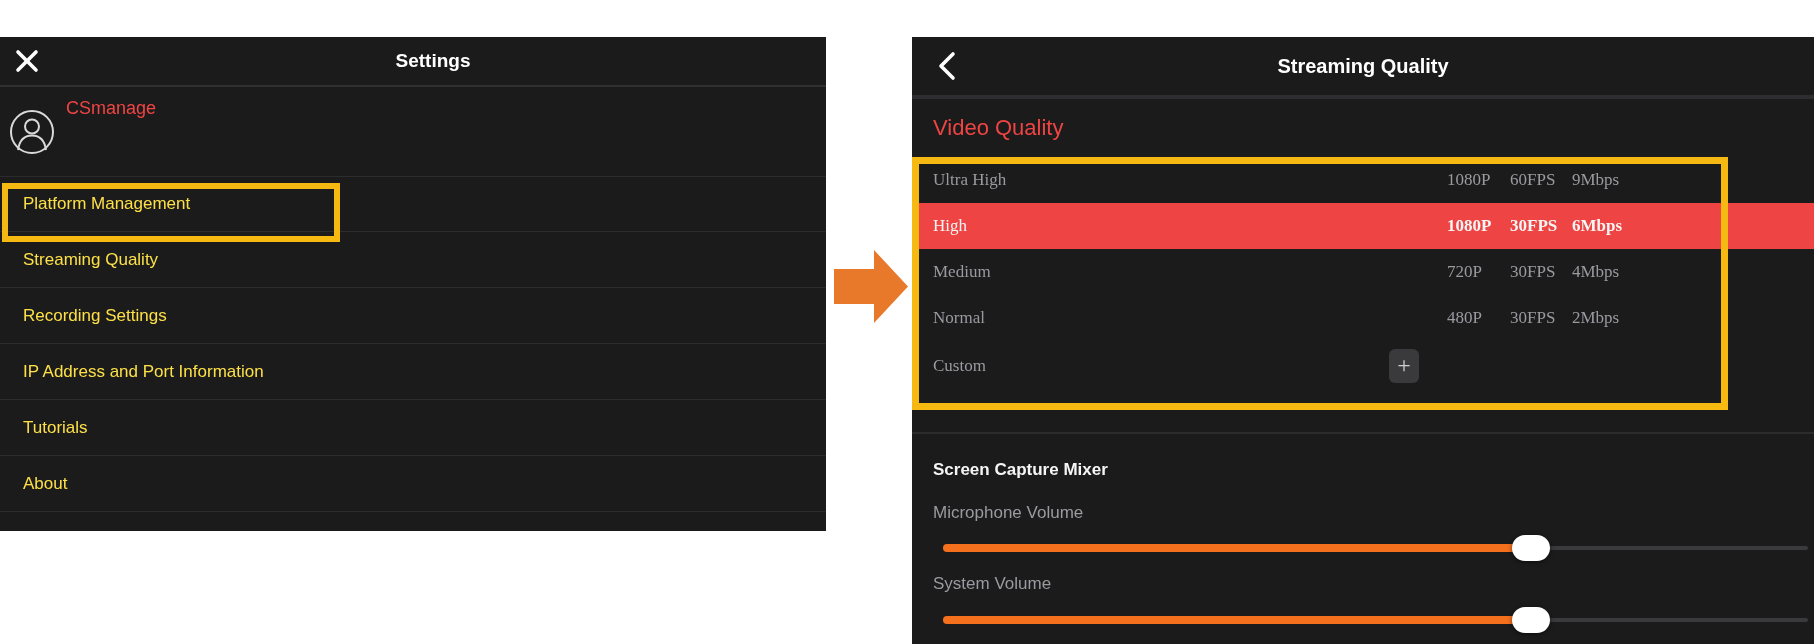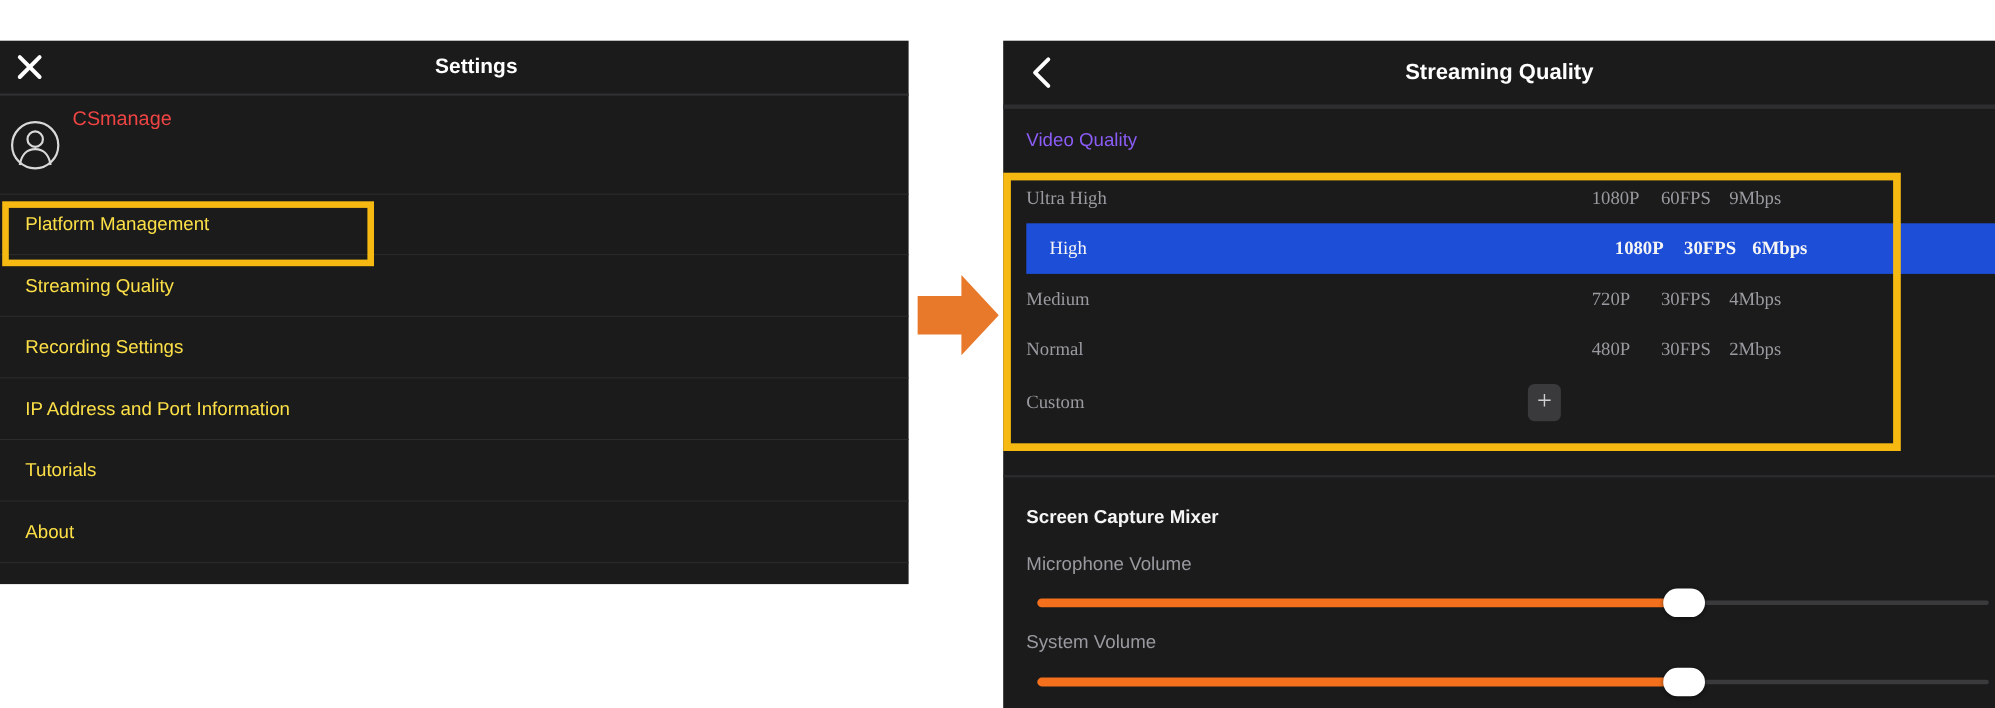--- a/index.html
+++ b/index.html
@@ -23,27 +23,27 @@
          border-bottom:1px solid #2c2c2e;cursor:pointer;}
   .hl-left{position:absolute;left:2px;top:146px;width:338px;height:59px;
            border:6px solid #f6b912;box-sizing:border-box;pointer-events:none;}
   
   .arrow{position:absolute;left:834px;top:250px;width:74px;height:73px;}
   
   .right-panel{position:absolute;left:912px;top:37px;width:902px;height:607px;background:#1b1b1b;}
   .rheader{position:absolute;top:0;left:0;right:0;height:58px;border-bottom:4px solid #2e2e30;}
   .rtitle{line-height:58px;text-align:center;color:#ffffff;font-size:20px;font-weight:700;}
   .back-btn{position:absolute;left:22px;top:14px;width:30px;height:30px;cursor:pointer;}
-  .video-quality-label{position:absolute;left:21px;top:81px;color:#8b5cf6;font-size:17px;line-height:20px;}
+  .video-quality-label{position:absolute;left:21px;top:81px;color:#ef4444;font-size:22px;line-height:20px;}
   .qrows{position:absolute;top:120px;left:0;right:0;}
   .qrow{height:46px;position:relative;color:#9a9aa0;font-size:17px;cursor:pointer;font-family:Liberation Serif, serif;}
   .qrow .qlabel{position:absolute;left:21px;top:50%;transform:translateY(-50%);}
   .qval{position:absolute;top:50%;transform:translateY(-50%);}
   .qval.res{left:535px;} .qval.fps{left:598px;} .qval.mbps{left:660px;}
-  .qrow.selected{background:#1d4ed8;color:#f5f5f5;margin-left:21px;}
+  .qrow.selected{background:#ef4444;color:#f5f5f5;}
   .qrow.selected .qval{font-weight:600;}
   .qrow.custom{height:50px;}
   .add-btn{position:absolute;left:477px;top:8px;width:30px;height:34px;background:#3a3a3c;
            border-radius:6px;color:#cfcfcf;font-size:24px;font-weight:400;text-align:center;
            line-height:32px;cursor:pointer;}
   .hl-right{position:absolute;left:0;top:120px;width:816px;height:253px;
             border:7px solid #f6b912;box-sizing:border-box;pointer-events:none;}
   .section-divider{position:absolute;left:0;right:0;top:395px;height:2px;background:#2c2c2e;}
   .mixer-title{position:absolute;left:21px;top:423px;color:#f5f5f5;font-size:17px;font-weight:700;line-height:20px;}
   .vol-label{position:absolute;left:21px;color:#9a9aa0;font-size:17px;line-height:20px;}

